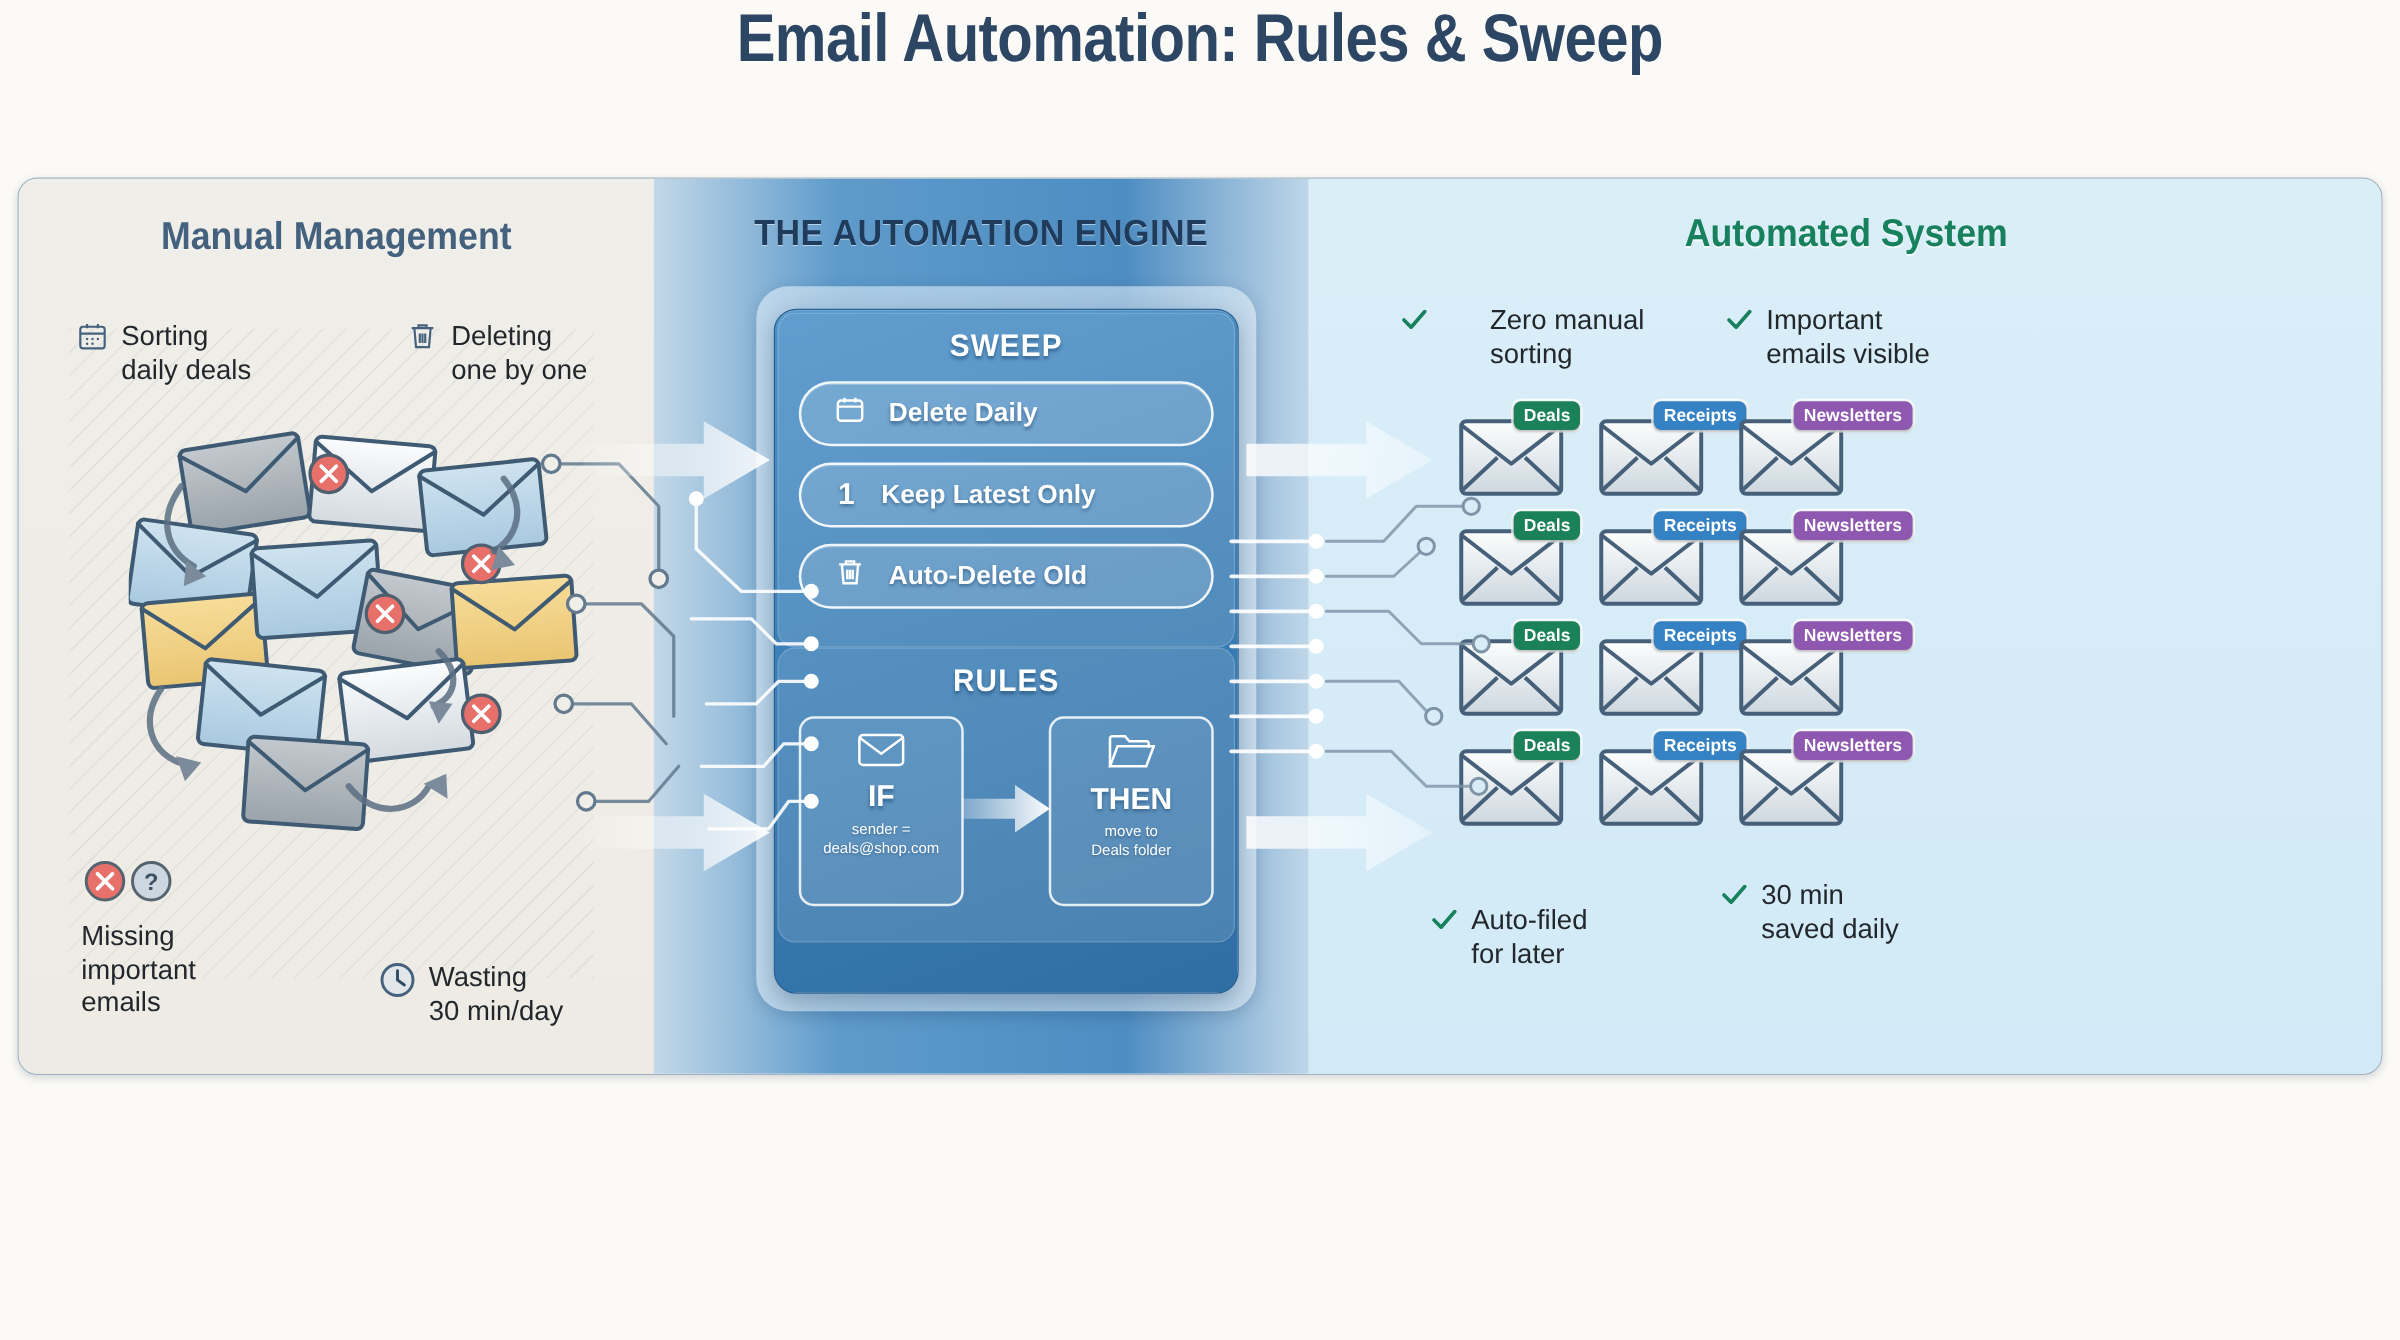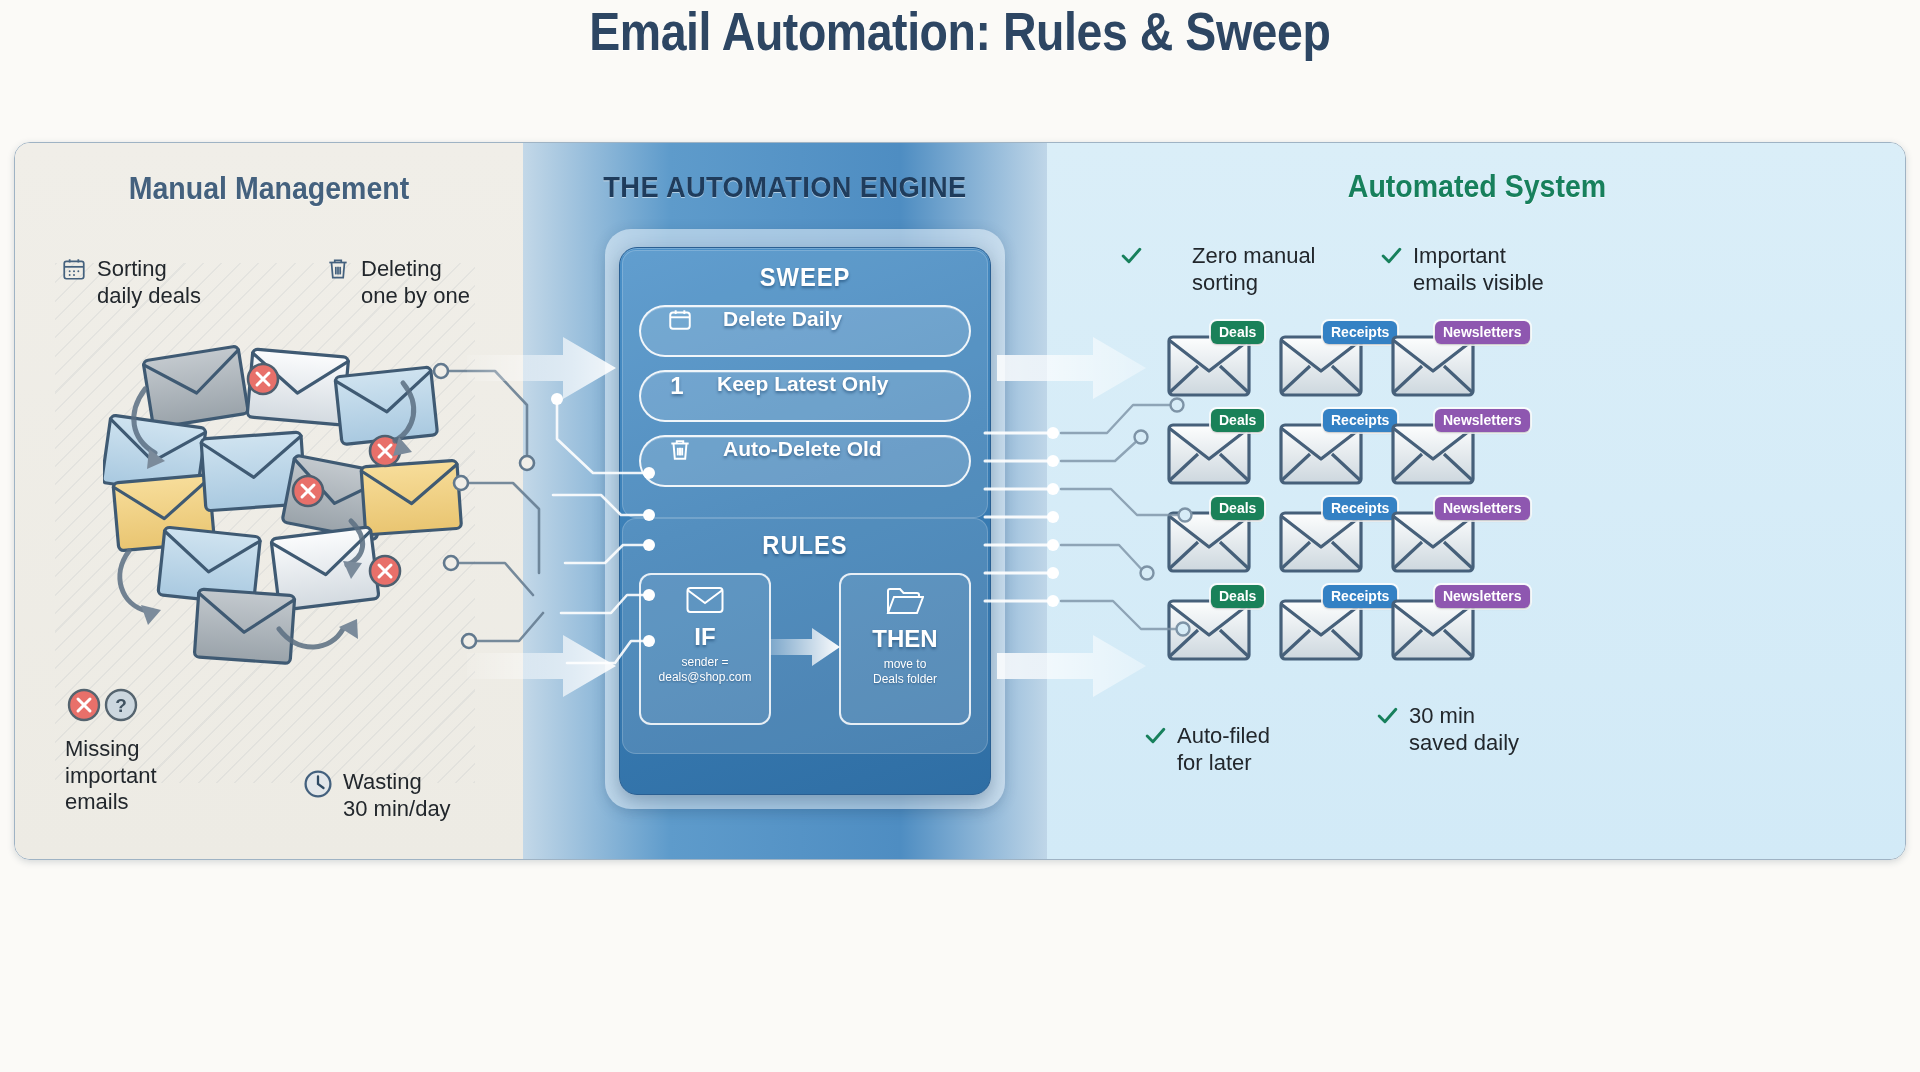--- a/index.html
+++ b/index.html
@@ -91,21 +91,21 @@
   #rules-card { height:236px; }
   .sub-title {
     text-align:center; color:#fff; font-weight:bold; font-size:25px;
     letter-spacing:1px; transform:scaleX(.95);
     text-shadow:0 2px 3px rgba(0,40,80,.45); margin-bottom:13px;
   }
   .pill {
     height:52px; margin-bottom:13px; border-radius:26px;
     border:2px solid rgba(255,255,255,.9);
     background:rgba(255,255,255,.14);
-    display:flex; align-items:flex-start; gap:30px; padding-left:26px;
+    display:flex; align-items:center; gap:18px; padding-left:26px;
     color:#fff; font-weight:bold; font-size:21px;
     text-shadow:0 2px 3px rgba(0,40,80,.45);
     box-shadow:inset 0 1px 0 rgba(255,255,255,.25);
   }
   .pill .num { font-size:24px; width:20px; text-align:center; }
 
   
   #rule-row { display:flex; gap:14px; position:relative; justify-content:space-between; }
   .rule-box {
     width:132px; height:152px; border-radius:12px;

